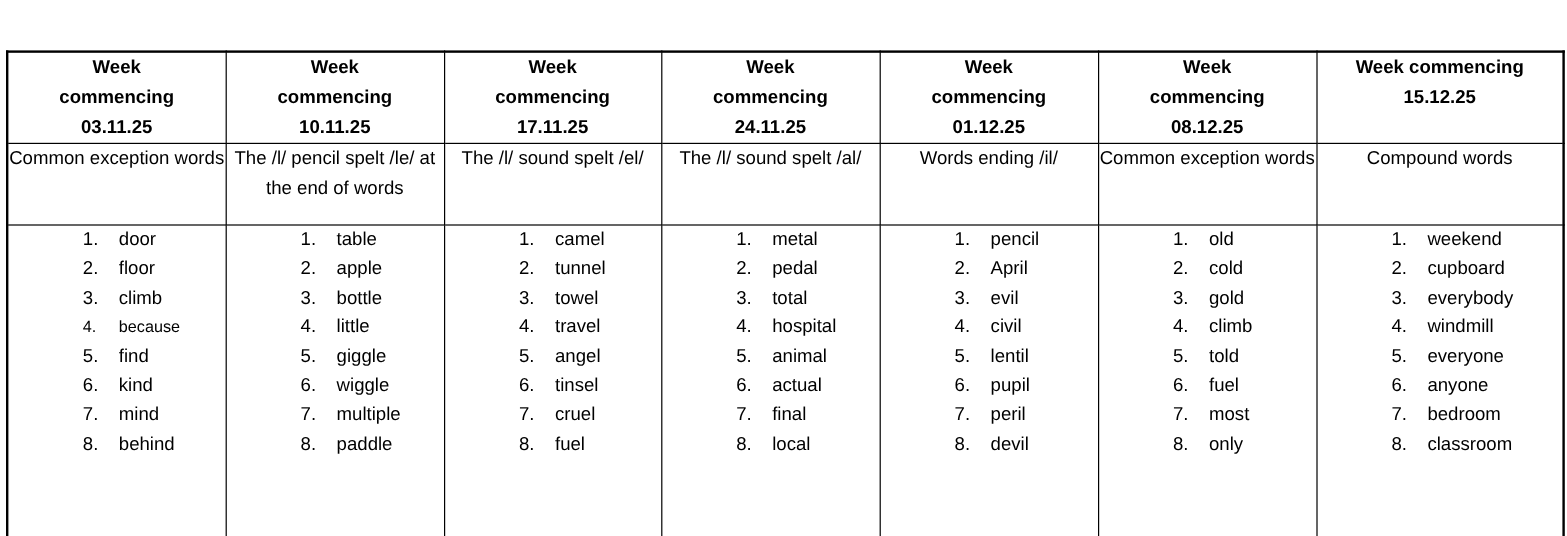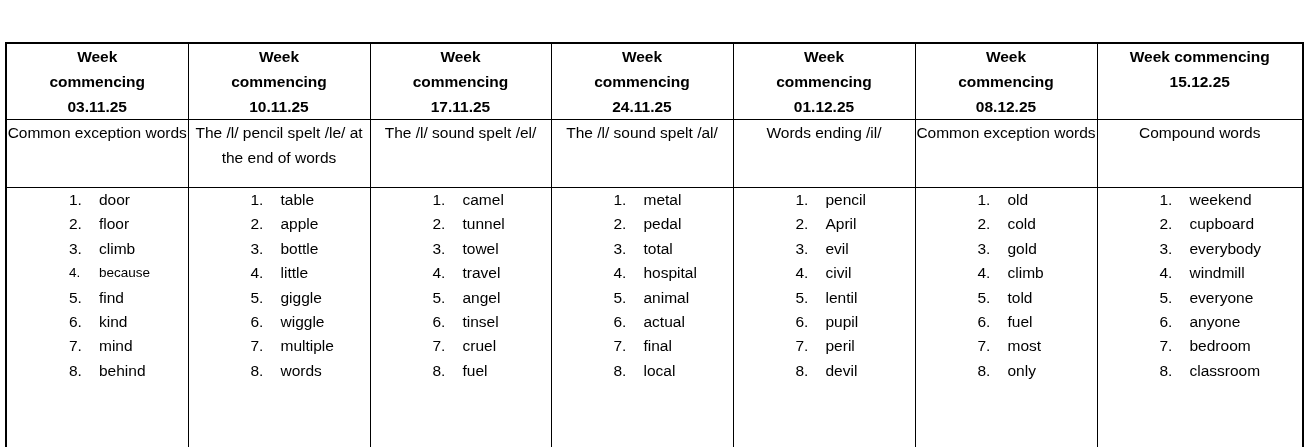--- a/index.html
+++ b/index.html
@@ -204,21 +204,21 @@
               <div class="word-row">
                 <span class="num">6.</span>
                 <span class="word">wiggle</span>
               </div>
               <div class="word-row">
                 <span class="num">7.</span>
                 <span class="word">multiple</span>
               </div>
               <div class="word-row">
                 <span class="num">8.</span>
-                <span class="word">words</span>
+                <span class="word">paddle</span>
               </div>
             </div>
           </td>
         <td class="words-cell">
             <div class="word-list">
               <div class="word-row">
                 <span class="num">1.</span>
                 <span class="word">camel</span>
               </div>
               <div class="word-row">

